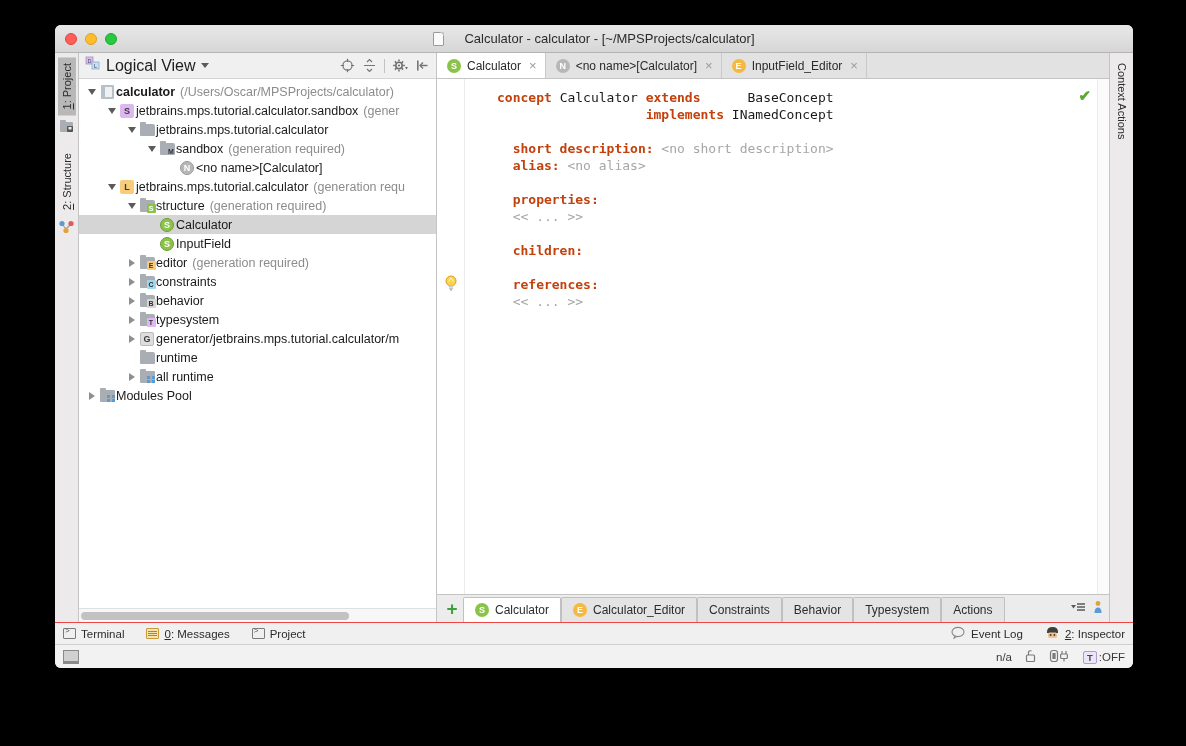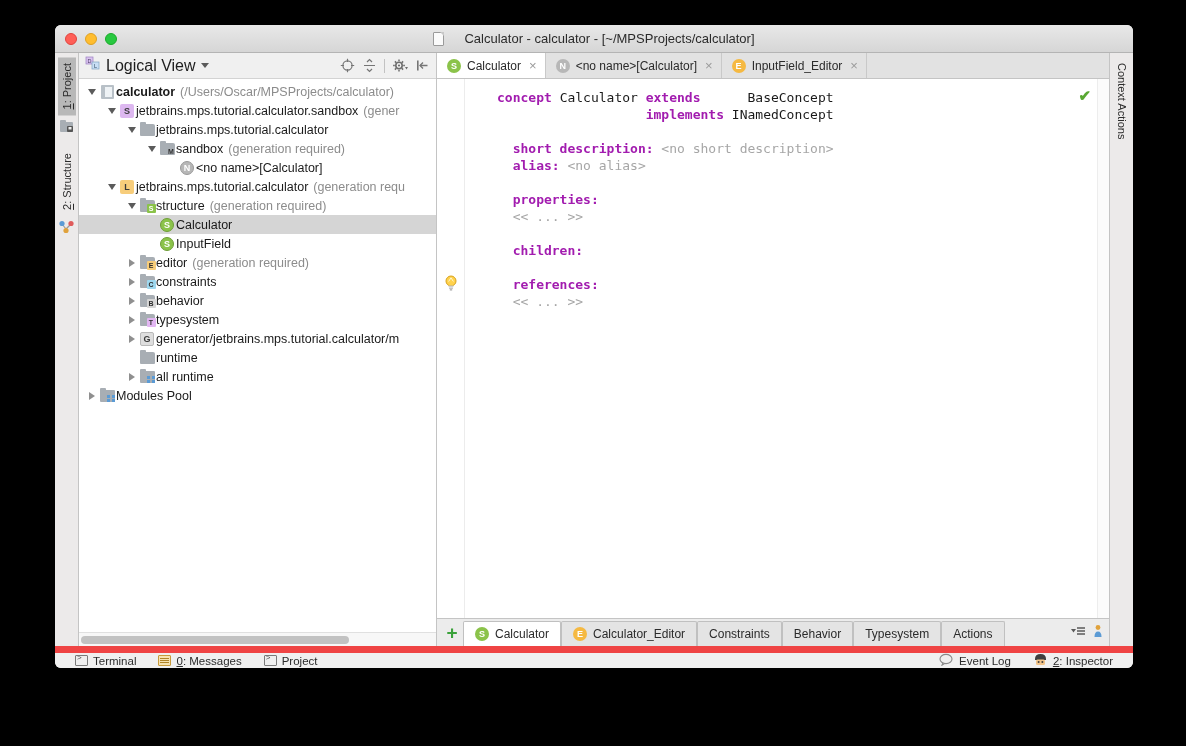--- a/index.html
+++ b/index.html
@@ -359,21 +359,21 @@
     position: relative;
     font-family: "DejaVu Sans Mono", monospace;
     font-size: 13px;
     line-height: 17px;
     padding: 10px 0 0 0;
     overflow: hidden;
     color: #1a1a1a;
   }
   .cline { padding-left: 32px; height: 17px; white-space: pre; }
   .cline.hl { background: #fdf6dd; }
-  .kw { color: #a21caf; font-weight: bold; }
+  .kw { color: #c2410c; font-weight: bold; }
   .pl { color: #1a1a1a; }
   .gr { color: #a6a6a6; }
   .purp { color: #6a1f9e; font-weight: bold; }
   .selblue { background: #c8dcf5; }
   .caret-bar {
     display: inline-block;
     width: 1px; height: 13px;
     background: #000;
     vertical-align: -2px;
     margin: 0 -1px;
@@ -422,24 +422,24 @@
   #bt-right {
     margin-left:auto;
     display:flex;align-items:center;gap:3px;
     padding-right:6px;
   }
 
   
   #statusbar {
     height: 22px; flex: 0 0 22px;
     background: #f0f0f0;
-    border-top: 7px solid #ef4444;
+    border-top: 1px solid #ef4444;
     display: flex;
     align-items: center;
-    padding: 0 20px;
+    padding: 0 8px;
     font-size: 11.5px;
     color: #2b2b2b;
   }
   .sbitem {
     display:flex; align-items:center; gap:5px;
     margin-right: 22px;
     cursor: default;
     white-space:nowrap;
   }
   .sbitem .u { text-decoration: underline; }
@@ -895,15 +895,39 @@
                 <rect x="3" y="6.5" width="9" height="5.5" fill="#f2c48a" rx="1.5"></rect>
                 <circle cx="5.6" cy="9" r="1" fill="#3f3f3f"></circle>
                 <circle cx="9.4" cy="9" r="1" fill="#3f3f3f"></circle>
               </svg>
           </span>
           <span><span class="u">2</span><span>: Inspector</span></span>
         </div>
       </div>
     </div>
 
+    <div id="bottombar">
+      <span class="mini-sq"></span>
+      <div id="bbright">
+        <span>n/a</span>
+        <span>
+          <svg width="13" height="14" viewBox="0 0 13 14">
+              <rect x="2.5" y="6" width="8" height="6.5" fill="none" stroke="#7a7a7a" stroke-width="1.2" rx="1"></rect>
+              <path d="M4.5 6 L4.5 3.6 Q4.5 1.4 7.5 1.8" fill="none" stroke="#7a7a7a" stroke-width="1.2"></path>
+            </svg>
+        </span>
+        <span>
+          <svg width="22" height="14" viewBox="0 0 22 14">
+              <rect x="1.5" y="1.5" width="7" height="11" rx="2.5" fill="none" stroke="#7a7a7a" stroke-width="1.2"></rect>
+              <rect x="3.4" y="4" width="3.2" height="6" fill="#7a7a7a"></rect>
+              <path d="M13 2 L13 5 M17 2 L17 5" stroke="#7a7a7a" stroke-width="1.2"></path>
+              <rect x="11.6" y="5" width="6.8" height="4.5" rx="1" fill="none" stroke="#7a7a7a" stroke-width="1.2"></rect>
+              <line x1="15" y1="9.5" x2="15" y2="12.5" stroke="#7a7a7a" stroke-width="1.2"></line>
+            </svg>
+        </span>
+        <span>
+          <span class="tkey">T</span><span style="margin-left:2px;">:OFF</span>
+        </span>
+      </div>
+    </div>
 
   </div>
 </div>
 
 </body></html>

